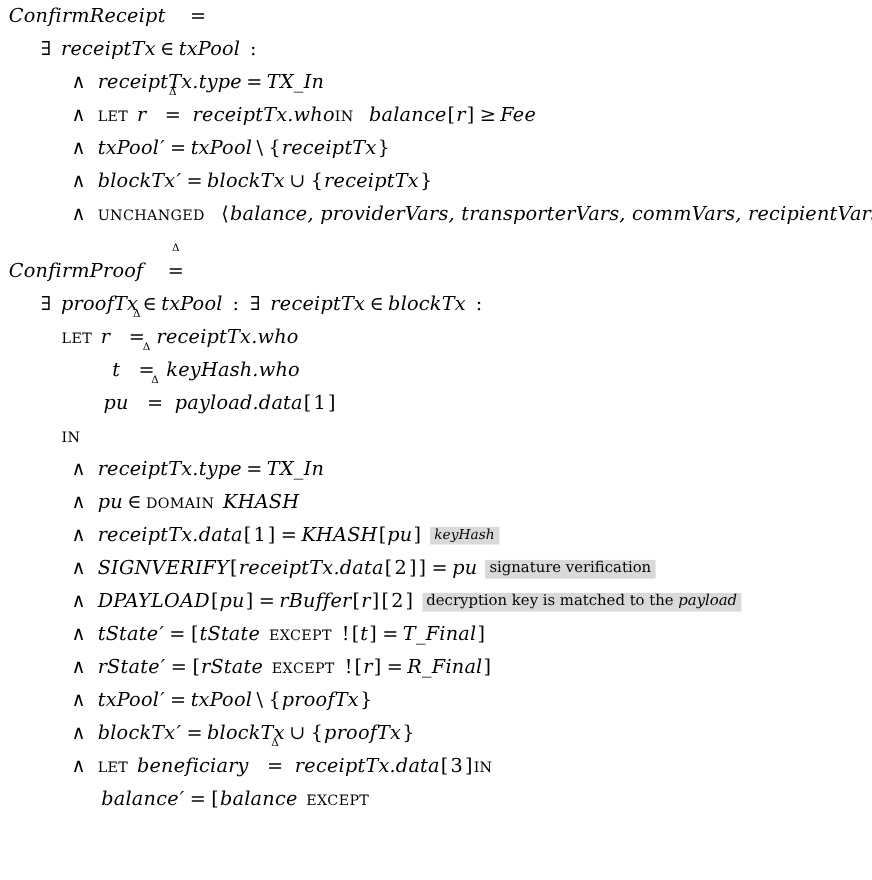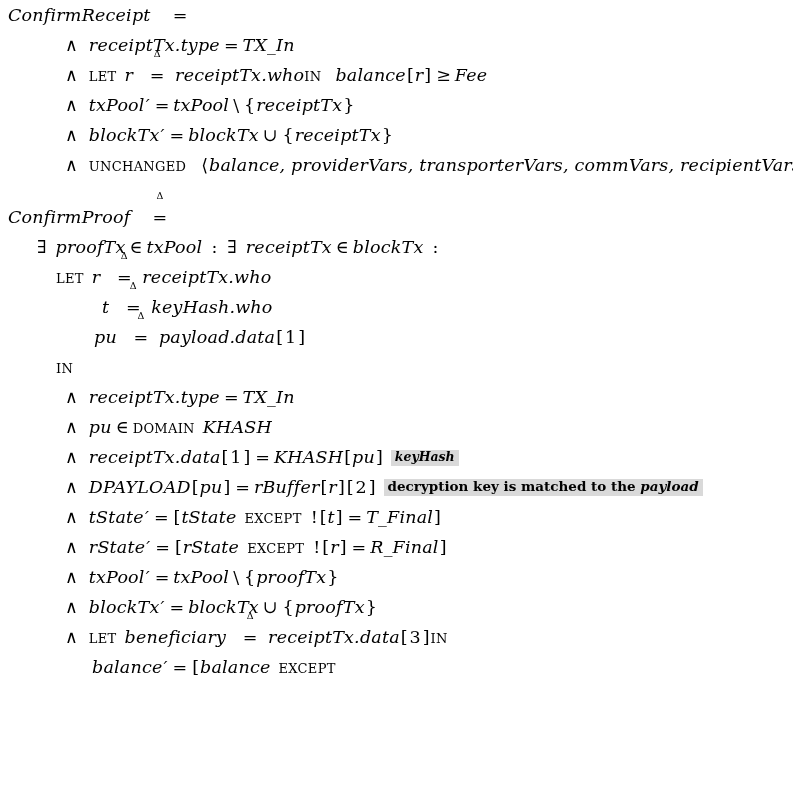--- a/index.html
+++ b/index.html
@@ -75,21 +75,20 @@
   
   .note {
     background: #d9d9d9;
     font-style: normal;
     font-size: 13.5px;
     padding: 1px 4px 2px 4px;
     margin-left: 7px;
     line-height: 1;
     display: inline-block;
     vertical-align: 2px;
-    font-weight: bold;
   }
   .note.ital { font-style: italic; font-size: 12.5px; }
   .note .ital { font-style: italic; }
 
   
   .i0  { padding-left: 8px; }
   .i1  { padding-left: 36px; }
   .i2  { padding-left: 64px; }
   .i3  { padding-left: 56px; }
   .i4  { padding-left: 92px; }
@@ -102,20 +101,23 @@
 </head>
 <body>
 
 <div class="page">
 
   <div class="line i0">
     <span class="mi">ConfirmReceipt</span>
     <span class="spw"></span><span class="deq"><span class="eqs">=</span></span>
   </div>
 
+  <div class="line i1">
+    <span class="mo">∃</span><span class="spx"></span><span class="mi">receiptTx</span><span class="rel mo">∈</span><span class="mi">txPool</span><span class="spx"></span><span class="mo">:</span>
+  </div>
 
   <div class="line i2">
     <span class="conj mo">∧</span><span class="spx"></span><span class="mi">receiptTx.type</span><span class="rel mo">=</span><span class="mi">TX_In</span>
   </div>
 
   <div class="line i2">
     <span class="conj mo">∧</span><span class="spx"></span><span class="sc">LET</span><span class="spx"></span><span class="mi">r</span><span class="spw"></span><span class="deq"><span class="tri">Δ</span><span class="eqs">=</span></span><span class="spx"></span><span class="mi">receiptTx.who</span><span class="sc">IN</span><span class="spw"></span><span class="mi">balance</span><span class="mo">[</span><span class="mi">r</span><span class="mo">]</span><span class="rel mo">≥</span><span class="mi">Fee</span>
   </div>
 
   <div class="line i2">
@@ -163,20 +165,23 @@
 
 
   <div class="line i2">
     <span class="conj mo">∧</span><span class="spx"></span><span class="mi">pu</span><span class="rel mo">∈</span><span class="sc">DOMAIN</span><span class="spx"></span><span class="mi">KHASH</span>
   </div>
 
   <div class="line i2">
     <span class="conj mo">∧</span><span class="spx"></span><span class="mi">receiptTx.data</span><span class="mo">[</span><span class="mo">1</span><span class="mo">]</span><span class="rel mo">=</span><span class="mi">KHASH</span><span class="mo">[</span><span class="mi">pu</span><span class="mo">]</span><span class="note ital">keyHash</span>
   </div>
 
+  <div class="line i2">
+    <span class="conj mo">∧</span><span class="spx"></span><span class="mi">SIGNVERIFY</span><span class="mo">[</span><span class="mi">receiptTx.data</span><span class="mo">[</span><span class="mo">2</span><span class="mo">]</span><span class="mo">]</span><span class="rel mo">=</span><span class="mi">pu</span><span class="note">signature verification</span>
+  </div>
 
 
   <div class="line i2">
     <span class="conj mo">∧</span><span class="spx"></span><span class="mi">DPAYLOAD</span><span class="mo">[</span><span class="mi">pu</span><span class="mo">]</span><span class="rel mo">=</span><span class="mi">rBuffer</span><span class="mo">[</span><span class="mi">r</span><span class="mo">]</span><span class="mo">[</span><span class="mo">2</span><span class="mo">]</span><span class="note"><span>decryption key is matched to the </span><span class="ital">payload</span></span>
   </div>
 
   <div class="line i2">
     <span class="conj mo">∧</span><span class="spx"></span><span class="mi">tState</span><span class="prime mo">′</span><span class="rel mo">=</span><span class="mo">[</span><span class="mi">tState</span><span class="spx"></span><span class="sc">EXCEPT</span><span class="spx"></span><span class="mo">!</span><span class="mo">[</span><span class="mi">t</span><span class="mo">]</span><span class="rel mo">=</span><span class="mi">T_Final</span><span class="mo">]</span>
   </div>
 

